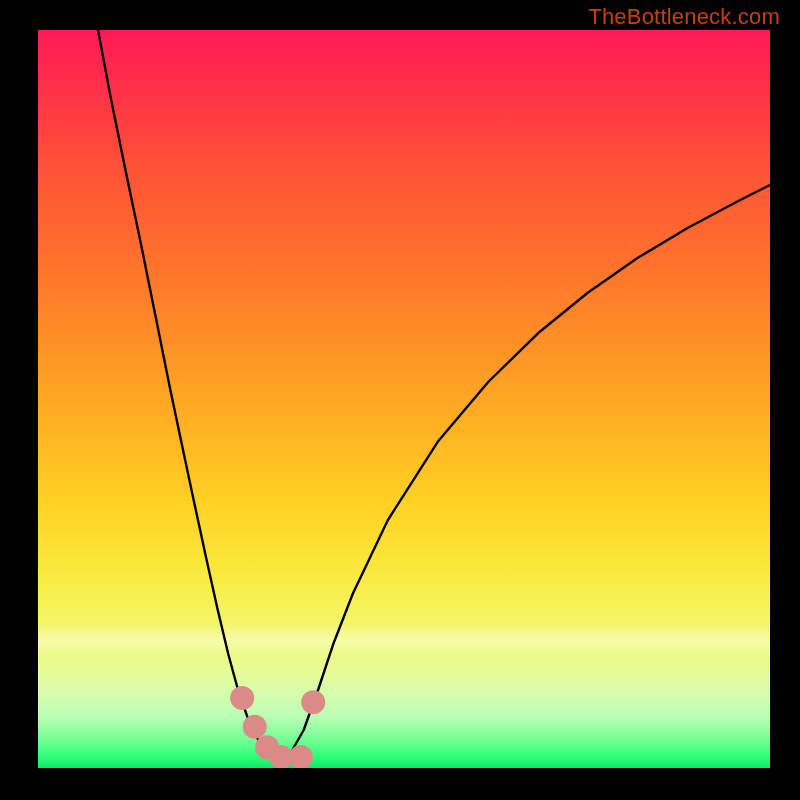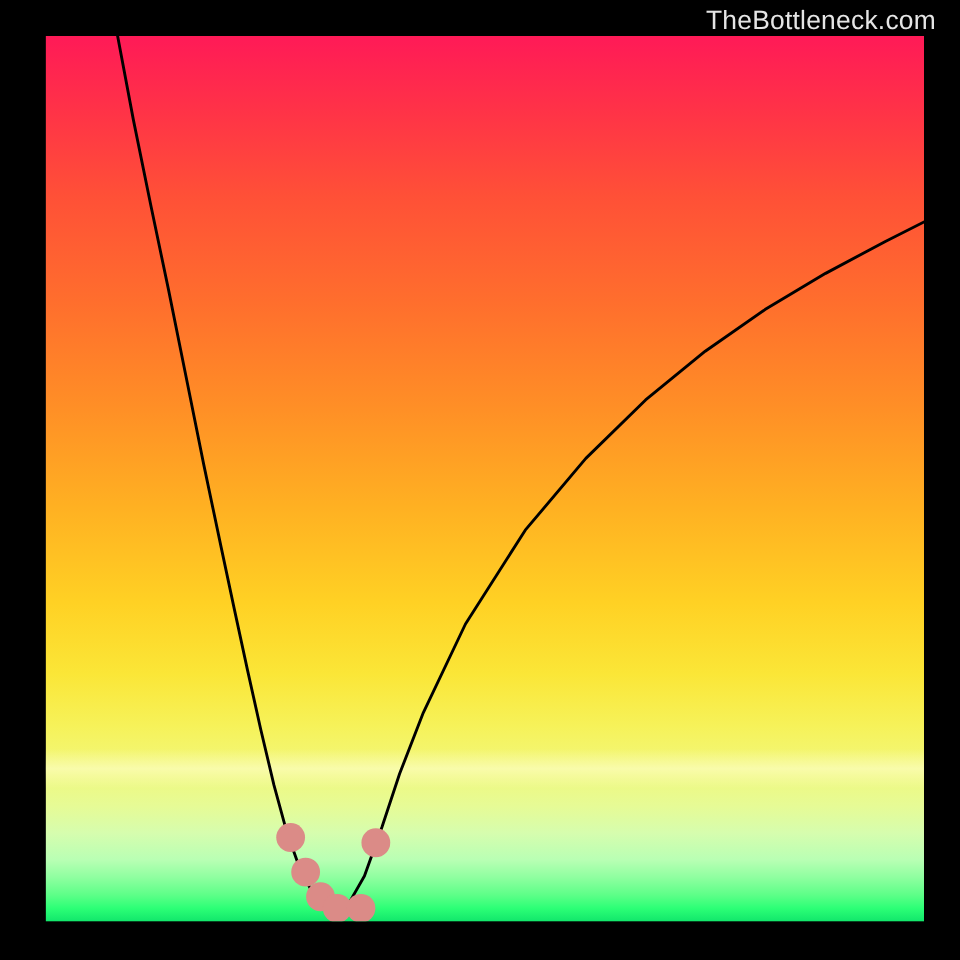--- a/index.html
+++ b/index.html
@@ -66,21 +66,21 @@
       to bottom,
       rgba(255,255,210,0.0) 0%,
       rgba(255,255,210,0.55) 50%,
       rgba(255,255,210,0.0) 100%
     );
   }
   .watermark {
     position: absolute;
     top: 4px;
     right: 20px;
-    color: #e5e5e5;
+    color: #c2410c;
     font-size: 22px;
     letter-spacing: 0.2px;
     font-weight: 400;
   }
   svg.curves {
     position: absolute;
     left: 0;
     top: 0;
     width: 100%;
     height: 100%;

